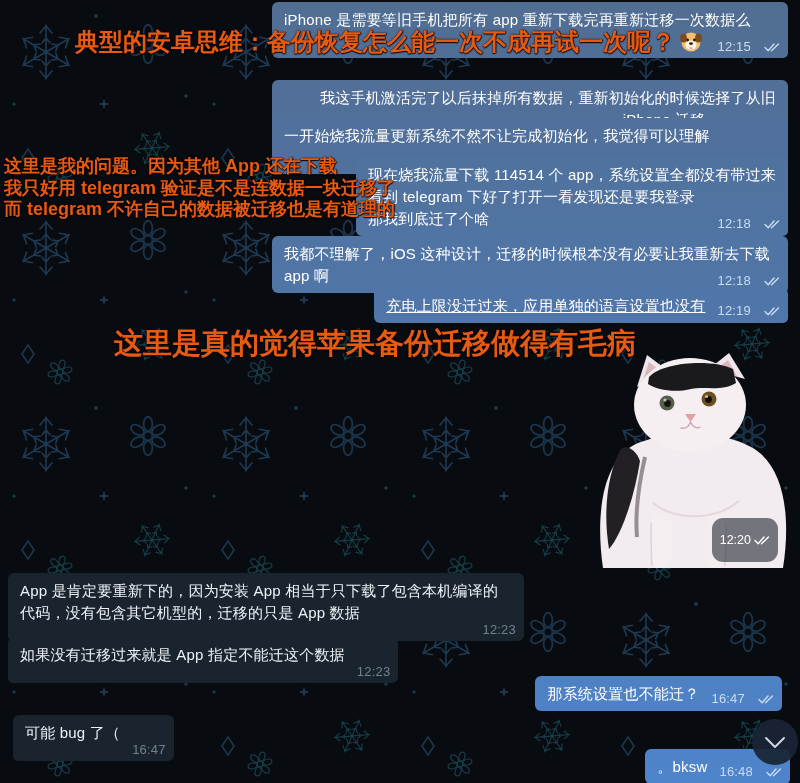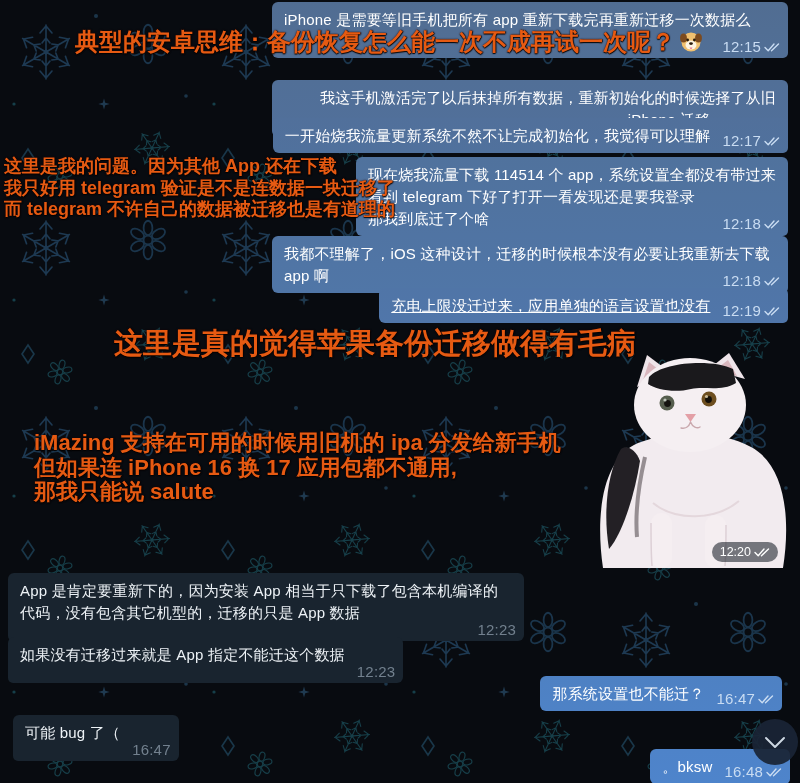--- a/index.html
+++ b/index.html
@@ -16,34 +16,34 @@
     position:absolute;z-index:1;box-sizing:border-box;
     max-width:516px;padding:7px 12px 6px 12px;
     border-radius:6px;overflow:hidden;
     font-size:15px;line-height:22px;color:#ffffff;
     letter-spacing:.2px;
   }
   .msg.out{background:var(--outgoing-bubble-top,#51719b);border-bottom-right-radius:5px;}
   .msg.in{background:var(--incoming-bubble,#19242f);border-bottom-left-radius:5px;color:#edf2f6;}
   .msg-text{white-space:pre-line;}
   .meta{
-    float:right;display:flex;align-items:center;gap:3px;
+    float:right;display:flex;align-items:center;gap:13px;
     height:15px;margin:8px -4px -2px 12px;
-    font-size:15px;color:var(--outgoing-meta,#c9dcf2);
+    font-size:13px;color:var(--outgoing-meta,#c9dcf2);
   }
   .msg.in .meta{color:var(--incoming-meta,#72808e);margin-top:20px;}
   .ticks{stroke:currentColor;fill:none;stroke-width:1.4;stroke-linecap:round;stroke-linejoin:round;}
 
   
   .sticker-wrap{position:absolute;top:353px;right:0;width:207px;height:215px;z-index:1;}
   .sticker-time{
     position:absolute;right:22px;bottom:6px;
     display:flex;align-items:center;gap:3px;
     background:rgba(13,20,30,.55);border-radius:11px;
-    padding:3px 8px;font-size:12.5px;color:#fff;
+    padding:15px 8px;font-size:12.5px;color:#fff;
   }
 
   
   .annotation{
     position:absolute;z-index:3;font-weight:bold;
     color:var(--annotation,#e65a12);
     text-shadow:0 1px 1px rgba(0,0,0,.9),0 0 2px rgba(40,0,0,.8),1px 0 1px rgba(0,0,0,.7);
     white-space:pre-line;
   }
   .annotation .a-text{white-space:pre-line;}
@@ -230,23 +230,20 @@
         <path d="M10.5,17.5 Q12,20.5 13.5,17.5 Z" fill="#e8738a"></path>
       </svg>
     </div>
 
   <div class="annotation a1"><span class="a-text">这里是我的问题。因为其他 App 还在下载
 我只好用 telegram 验证是不是连数据一块迁移了
 而 telegram 不许自己的数据被迁移也是有道理的</span></div>
 
   <div class="annotation a2"><span class="a-text">这里是真的觉得苹果备份迁移做得有毛病</span></div>
 
-  <div class="annotation a3"><span class="a-text">iMazing 支持在可用的时候用旧机的 ipa 分发给新手机
-但如果连 iPhone 16 换 17 应用包都不通用,
-那我只能说 salute</span></div>
 
   <button class="fab">
       <svg width="22" height="13" viewBox="0 0 22 13">
         <path d="M2,2 L11,11 L20,2" fill="none" stroke="#cdd7e2" stroke-width="2" stroke-linecap="round" stroke-linejoin="round"></path>
       </svg>
     </button>
 
 </div>
 
 </body></html>

